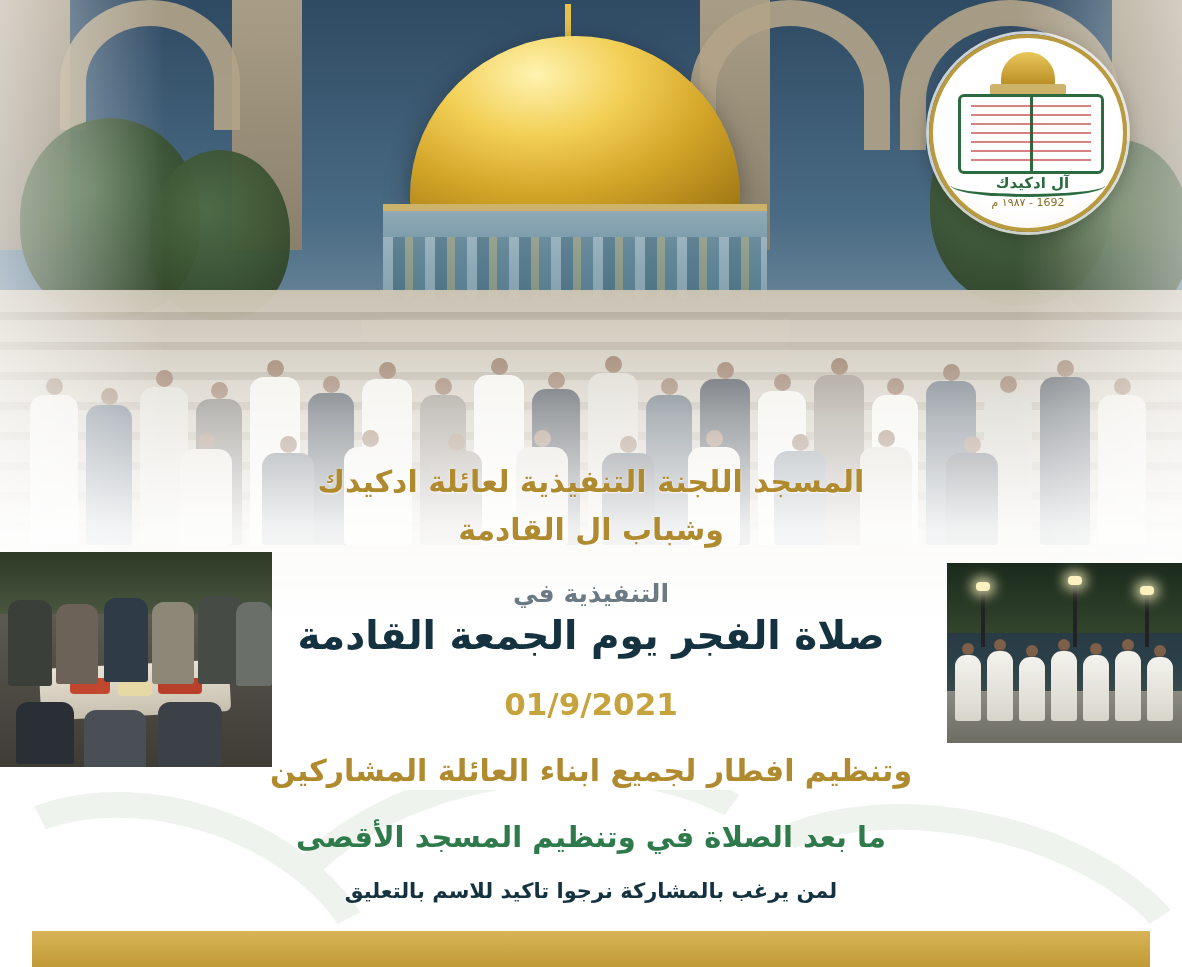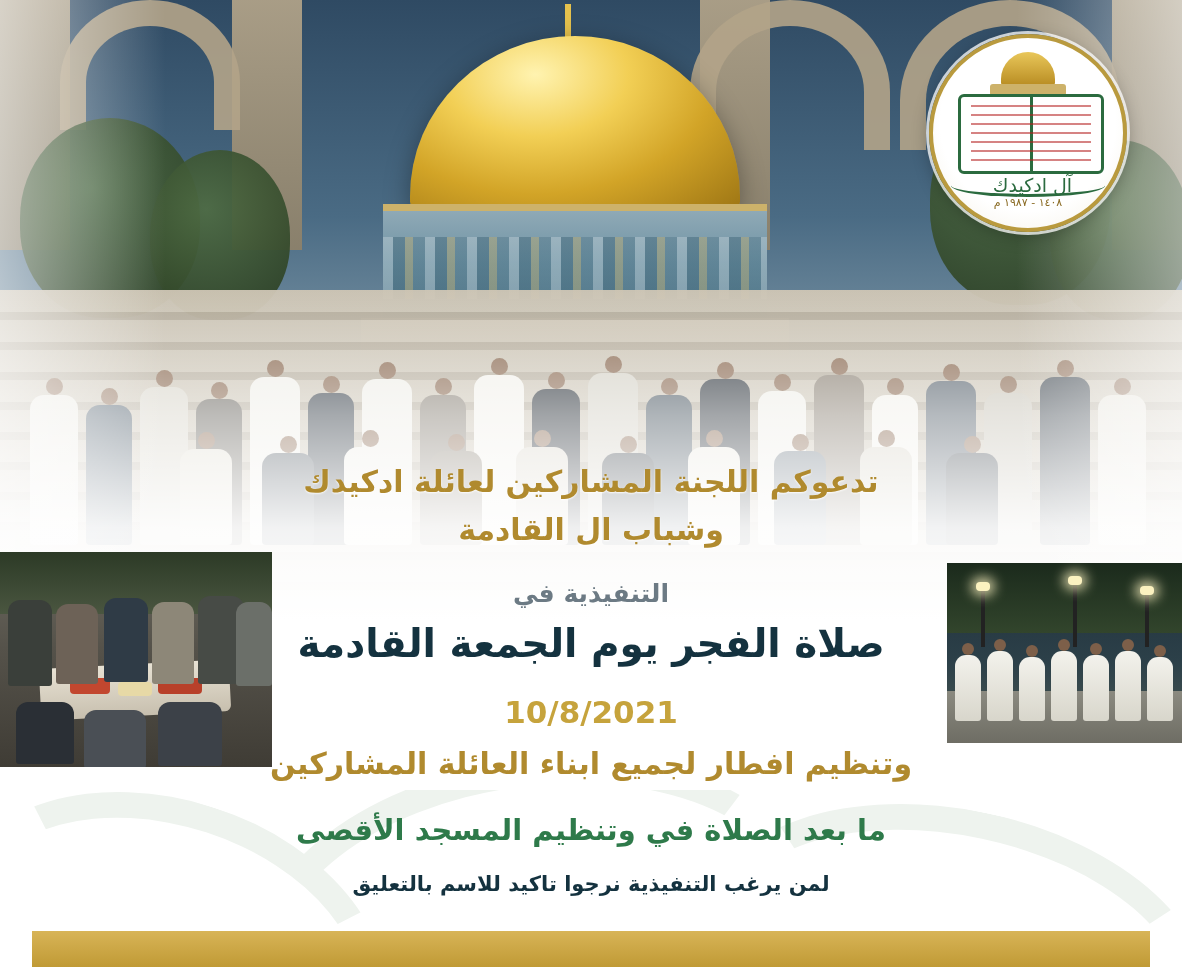--- a/index.html
+++ b/index.html
@@ -251,23 +251,23 @@
     height: 20px;
     border-bottom: 3px solid #2b6b3f;
     border-radius: 0 0 60% 60%;
   }
   .logo-text {
     position: absolute;
     left: 9px;
     right: 0;
     top: 136px;
     text-align: center;
-    font-size: 19px;
+    font-size: 15px;
     color: #2b6b3f;
-    font-weight: normal;
+    font-weight: bold;
   }
   .logo-years {
     position: absolute;
     left: 0;
     right: 0;
     top: 158px;
     text-align: center;
     font-size: 11px;
     color: #8a6b24;
     letter-spacing: 1px;
@@ -418,34 +418,34 @@
   .l-for {
     font-size: 25px;
     font-weight: bold;
     color: #6c7a84;
     margin-top: 28px;
   }
   .l-main {
     font-size: 39px;
     font-weight: bold;
     color: #14323f;
-    margin-top: 8px;
+    margin-top: 0;
   }
   .l-date {
     font-size: 31px;
     font-weight: bold;
     color: #c6a33c;
     margin-top: 22px;
     direction: ltr;
   }
   .l-iftar {
     font-size: 30px;
     font-weight: bold;
     color: #b08a2e;
-    margin-top: 11px;
+    margin-top: 26px;
   }
   .l-place {
     font-size: 29px;
     font-weight: bold;
     color: #2e7a4a;
     margin-top: 28px;
   }
   .l-note {
     font-size: 21px;
     font-weight: bold;
@@ -594,21 +594,21 @@
   </div>
 
   <div class="logo">
     <div class="logo-dome"></div>
     <div class="logo-dome-base"></div>
     <div class="logo-book">
       <div class="lines"></div>
     </div>
     <div class="logo-branch"></div>
     <div class="logo-text">آل ادكيدك</div>
-    <div class="logo-years">١٤٠٨ - ١٩٨٧ م</div>
+    <div class="logo-years">1692 - ١٩٨٧ م</div>
   </div>
 
   <div class="watermark">
     <div class="wm-arc" style="left:-60px;  top:10px;  width:400px; height:260px; transform:rotate(18deg);"></div>
     <div class="wm-arc" style="left:250px;  top:-30px; width:520px; height:300px; transform:rotate(-8deg);"></div>
     <div class="wm-arc" style="left:700px;  top:20px;  width:460px; height:250px; transform:rotate(12deg);"></div>
   </div>
 
   <div class="photo-left">
     <div class="pl-ground"></div>
@@ -652,25 +652,25 @@
       </div>
     <div class="pr-person" style="left:168px; width:26px; height:70px;">
         <span class="head"></span>
       </div>
     <div class="pr-person" style="left:200px; width:26px; height:64px;">
         <span class="head"></span>
       </div>
   </div>
 
   <div class="content">
-    <p class="line l-invite">تدعوكم اللجنة المشاركين لعائلة ادكيدك</p>
+    <p class="line l-invite">المسجد اللجنة التنفيذية لعائلة ادكيدك</p>
     <p class="line l-invite2">وشباب ال القادمة</p>
     <p class="line l-for">التنفيذية في</p>
     <p class="line l-main">صلاة الفجر يوم الجمعة القادمة</p>
-    <p class="line l-date">10/8/2021</p>
+    <p class="line l-date">01/9/2021</p>
     <p class="line l-iftar">وتنظيم افطار لجميع ابناء العائلة المشاركين</p>
     <p class="line l-place">ما بعد الصلاة في وتنظيم المسجد الأقصى</p>
-    <p class="line l-note">لمن يرغب التنفيذية نرجوا تاكيد للاسم بالتعليق</p>
+    <p class="line l-note">لمن يرغب بالمشاركة نرجوا تاكيد للاسم بالتعليق</p>
   </div>
 
   <div class="gold-bar"></div>
 
 </div>
 
 </body></html>

